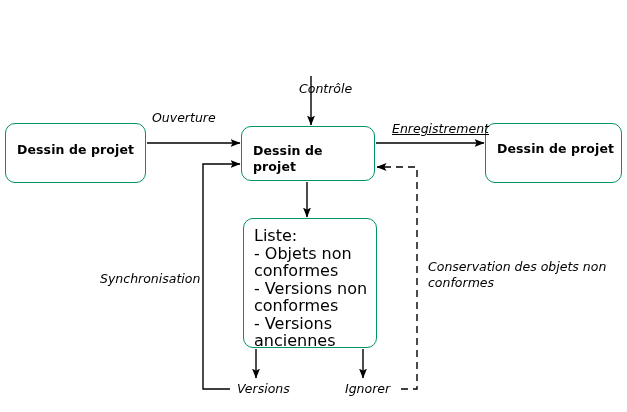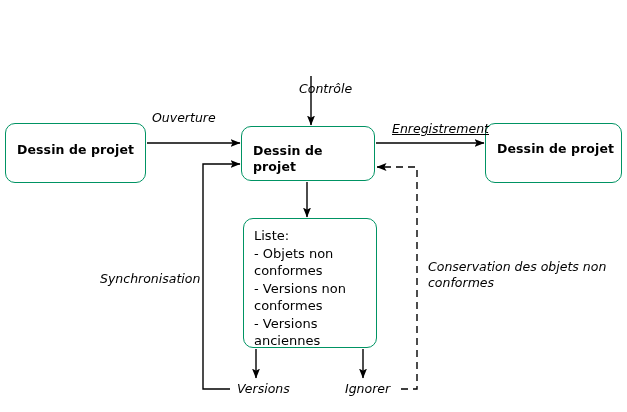--- a/index.html
+++ b/index.html
@@ -45,21 +45,21 @@
   #node-saved .node-title { top: 17px; }
   #node-list      { left: 243px;  top: 218px; width: 134px; height: 130px; }
 
   .list-body {
     position: absolute;
     left: 10px;
     top: 8px;
     right: 4px;
     font-family: "DejaVu Sans", sans-serif;
     font-weight: normal;
-    font-size: 13px;
+    font-size: 16px;
     line-height: 17.5px;
     color: #000000;
     white-space: pre-line;
   }
 
   .edge-label {
     position: absolute;
     font-family: "DejaVu Sans", sans-serif;
     font-style: italic;
     font-size: 12.5px;

